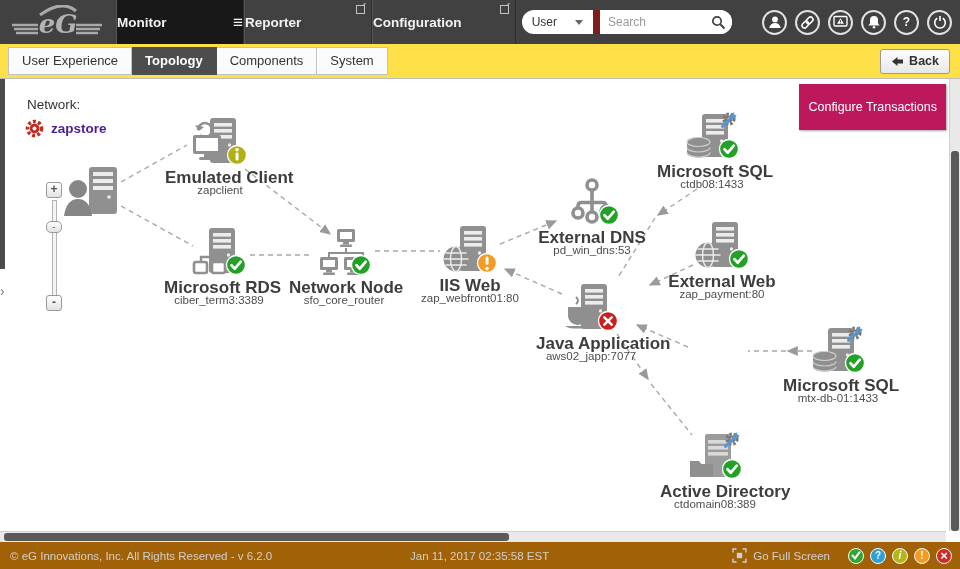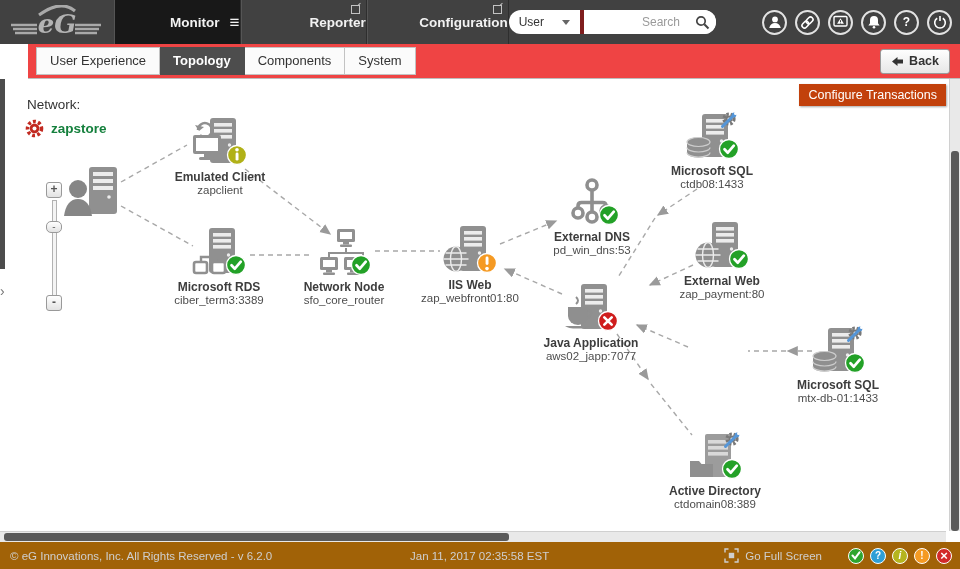--- a/index.html
+++ b/index.html
@@ -2,84 +2,84 @@
 <html><head>
 <meta charset="utf-8">
 <style>
   html,body{margin:0;padding:0;background:#888;}
   .app{width:960px;height:569px;position:relative;overflow:hidden;
        font-family:"Liberation Sans","DejaVu Sans",sans-serif;background:#fff;}
 
   
   .nav{height:44px;background:#414141;display:flex;align-items:stretch;color:#fff;position:relative;}
   .logo{width:116px;display:flex;align-items:center;justify-content:center;}
-  .nav-tab{width:126px;display:flex;align-items:center;justify-content:flex-end;gap:10px;
+  .nav-tab{width:126px;display:flex;align-items:center;justify-content:space-between;gap:10px;
            font-weight:bold;font-size:13.5px;color:#f2f2f2;position:relative;
            border-right:1px solid #2e2e2e;border-left:1px solid #555;cursor:pointer;}
   .nav-tab.active{background:#181818;}
   .nav-tab .burger{font-size:17px;line-height:1;}
   .extlink{position:absolute;top:5px;right:6px;width:7px;height:7px;border:1px solid #c3c3c3;display:block;}
   .extlink:after{content:"";position:absolute;right:-2px;top:-2px;width:4px;height:1px;background:#c3c3c3;transform:rotate(-45deg);}
   .nav-right{margin-left:auto;display:flex;align-items:center;padding-right:8px;gap:4px;}
-  .search-group{display:flex;align-items:stretch;height:24px;border-radius:13px;overflow:hidden;background:#fff;margin-right:38px;}
+  .search-group{display:flex;align-items:stretch;height:24px;border-radius:13px;overflow:hidden;background:#fff;margin-right:22px;}
   .search-cat{display:flex;align-items:center;gap:18px;padding:0 10px;font-size:12px;color:#333;cursor:pointer;}
   .caret{width:0;height:0;border-left:4px solid transparent;border-right:4px solid transparent;border-top:5px solid #666;}
-  .search-input{border:none;outline:none;border-left:4px solid #7f1d1d;width:88px;padding:0 8px;font-size:12px;color:#333;font-family:inherit;text-align:right;}
+  .search-input{border:none;outline:none;border-left:7px solid #7f1d1d;width:88px;padding:0 8px;font-size:12px;color:#333;font-family:inherit;}
   .search-input::placeholder{color:#9a9a9a;}
   .search-btn{width:28px;display:flex;align-items:center;justify-content:center;background:#fff;border:none;cursor:pointer;}
   .navicon{width:25px;height:25px;border:2px solid #e2e2e2;border-radius:50%;display:flex;align-items:center;justify-content:center;margin-left:4px;cursor:pointer;box-sizing:border-box;background:transparent;color:#fff;}
   .navicon span.q{font-size:12px;font-weight:bold;color:#fff;}
 
   
-  .tabbar{height:35px;background:#ef4444;border-bottom:1px solid #bdbdbd;display:flex;align-items:center;padding-left:8px;box-sizing:border-box;margin-left:28px;}
+  .tabbar{height:35px;background:#fde047;border-bottom:1px solid #bdbdbd;display:flex;align-items:center;padding-left:8px;box-sizing:border-box;}
   .tab{height:26px;line-height:26px;padding:0 13px;background:#fbfbfb;border:1px solid #c3c3c3;border-left:none;
        font-size:13px;color:#333;cursor:pointer;}
   .tab:first-child{border-left:1px solid #c3c3c3;}
   .tab.active{background:#4d4d4d;border-color:#4d4d4d;color:#fff;font-weight:bold;}
   .back-btn{margin-left:auto;margin-right:10px;height:23px;display:flex;align-items:center;gap:5px;padding:0 10px;
             background:linear-gradient(#fefefe,#e7e7e7);border:1px solid #9a9a9a;border-radius:3px;
             font-size:12.5px;font-weight:bold;color:#333;cursor:pointer;}
 
   
   .canvas{position:relative;height:463px;background:#fff;overflow:hidden;}
-  .cfg-btn{position:absolute;top:5px;right:14px;background:#c2410c;color:#fff;font-size:12.5px;
-           padding:4px 9px;cursor:pointer;box-shadow:1px 1px 2px rgba(0,0,0,.35);z-index:5;}
+  .cfg-btn{position:absolute;top:5px;right:14px;background:#be185d;color:#fff;font-size:12.5px;
+           padding:16px 9px;cursor:pointer;box-shadow:1px 1px 2px rgba(0,0,0,.35);z-index:5;}
   .service-label{position:absolute;left:27px;top:18px;font-size:13.5px;color:#333;}
   .service-row{position:absolute;left:25px;top:40px;display:flex;align-items:center;gap:7px;}
-  .service-name{font-size:13.5px;font-weight:bold;color:#15803d;}
+  .service-name{font-size:13.5px;font-weight:bold;color:#4c1d95;}
 
   .edge-strip{position:absolute;left:0;top:0;width:5px;height:190px;background:#4c4c4c;}
   .edge-chev{position:absolute;left:0px;top:204px;color:#777;font-size:14px;cursor:pointer;}
 
   
   .zbtn{position:absolute;left:46px;width:16px;height:16px;box-sizing:border-box;border:1px solid #999;border-radius:3px;
         background:linear-gradient(#fff,#e2e2e2);color:#555;font-size:12px;font-weight:bold;text-align:center;line-height:13px;cursor:pointer;}
   .ztrack{position:absolute;left:52px;top:121px;width:3px;height:94px;background:#f4f4f4;border:1px solid #b2b2b2;cursor:pointer;}
   .zhandle{position:absolute;left:46px;top:142px;width:16px;height:12px;box-sizing:border-box;border:1px solid #999;border-radius:5px;
            background:linear-gradient(#fff,#e2e2e2);color:#666;font-size:10px;text-align:center;line-height:9px;cursor:grab;}
 
   
   .node{position:absolute;width:110px;text-align:center;z-index:2;cursor:pointer;}
   .node svg{display:block;margin:0 auto;}
-  .nlabel{font-size:12px;font-weight:bold;color:#3d3d3d;line-height:13px;white-space:nowrap;}
+  .nlabel{font-size:17px;font-weight:bold;color:#3d3d3d;line-height:13px;white-space:nowrap;}
   .nsub{font-size:11.5px;color:#4d4d4d;line-height:13px;white-space:nowrap;}
   .links{position:absolute;left:0;top:0;z-index:1;pointer-events:none;}
 
   
   .hscroll{position:absolute;left:0;bottom:0;height:11px;width:946px;background:#e9e9e9;border-top:1px solid #d0d0d0;box-sizing:border-box;}
   .hthumb{position:absolute;left:4px;top:1px;height:8px;width:505px;background:#5a5a5a;border-radius:3px;cursor:pointer;}
   .vscroll{position:absolute;right:0;top:0;width:11px;height:452px;background:#e9e9e9;border-left:1px solid #d0d0d0;box-sizing:border-box;}
   .vthumb{position:absolute;top:72px;left:1px;width:8px;height:380px;background:#5a5a5a;border-radius:3px;cursor:pointer;}
 
   
   .footer{height:27px;background:#a16207;display:flex;align-items:center;color:#cfcfcf;font-size:11.5px;position:relative;}
   .copyright{padding-left:10px;}
   .stamp{position:absolute;left:410px;}
   .foot-right{margin-left:auto;display:flex;align-items:center;gap:6px;padding-right:8px;}
-  .fs-label{margin-right:20px;white-space:nowrap;}
+  .fs-label{margin-right:12px;white-space:nowrap;}
   .stat{width:16px;height:16px;border-radius:50%;border:1px solid #fff;box-sizing:border-box;display:flex;align-items:center;justify-content:center;
         color:#fff;font-size:10px;font-weight:bold;cursor:pointer;line-height:1;}
 </style>
 </head>
 <body>
 
 <div class="app">
 
   <header class="nav">
     <div class="logo">

